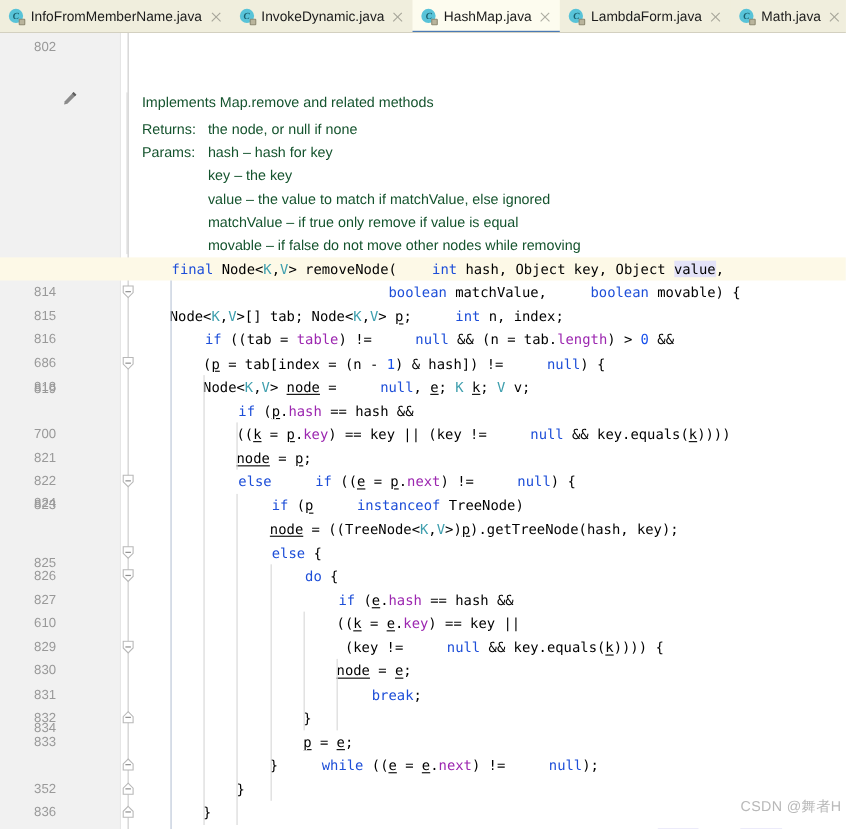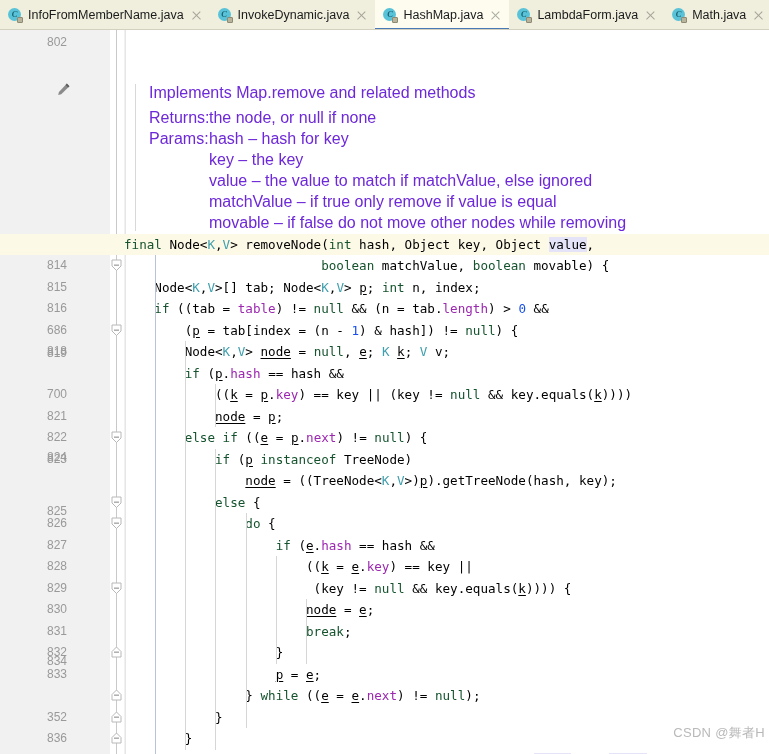--- a/index.html
+++ b/index.html
@@ -90,21 +90,21 @@
   
   #editor {
     position: relative;
     height: 724px;
     background: #ffffff;
     overflow: hidden;
   }
   #gutter {
     position: absolute;
     left: 0; top: 0; bottom: 0;
-    width: 126px;
+    width: 110px;
     background: #f1f1f1;
     border-right: 1px solid #e6e6e6;
   }
   #foldbar {
     position: absolute;
     left: 110px; top: 0; bottom: 0;
     width: 14px;
     background: #ffffff;
   }
   #foldline {
@@ -157,25 +157,25 @@
     position: absolute;
     left: 0;
     width: 110px;
     height: 21.5px;
     background: #fbf8e3;
   }
 
   
   #doc {
     position: absolute;
-    left: 135px;
+    left: 115px;
     top: 52px;
     width: 520px;
-    font-size: 16px;
-    color: #6d28d9;
+    font-size: 13px;
+    color: #14532d;
     line-height: 21px;
     padding-left: 14px;
   }
   #doc::before {
     content: "";
     position: absolute;
     left: 0; top: 2px; bottom: 2px;
     width: 1px;
     background: #d8d8d8;
   }
@@ -208,21 +208,21 @@
     white-space: pre;
   }
   
   .ig {
     position: absolute;
     width: 1px;
     background: #d6d6d6;
   }
   .ig.dark { background: #b8c4d6; }
 
-  .kw   { color: #14532d; }
+  .kw   { color: #1d4ed8; margin-left: 32px; }
   .fld  { color: #9c27b0; }
   .typ  { color: #3f9fae; }
   .num  { color: #1750eb; }
   .loc  { text-decoration: underline; text-underline-offset: 2px; }
   .hl   { background: #e4e3f8; }
 
   
   #watermark {
     position: absolute;
     right: 4px;
@@ -299,21 +299,21 @@
       <span class="gnum" style="top: 311px;">818</span>
       <span class="gnum" style="top: 313px;">819</span>
       <span class="gnum" style="top: 354px;">700</span>
       <span class="gnum" style="top: 375.5px;">821</span>
       <span class="gnum" style="top: 397px;">822</span>
       <span class="gnum" style="top: 418.5px;">823</span>
       <span class="gnum" style="top: 417px;">824</span>
       <span class="gnum" style="top: 471px;">825</span>
       <span class="gnum" style="top: 483px;">826</span>
       <span class="gnum" style="top: 504.5px;">827</span>
-      <span class="gnum" style="top: 526px;">828</span>
+      <span class="gnum" style="top: 526px;">610</span>
       <span class="gnum" style="top: 547.5px; text-align: right;">829</span>
       <span class="gnum" style="top: 569px;">830</span>
       <span class="gnum" style="top: 590.5px;">831</span>
       <span class="gnum" style="top: 612px;">832</span>
       <span class="gnum" style="top: 633.5px;">833</span>
       <span class="gnum" style="top: 621px;">834</span>
       <span class="gnum" style="top: 676.5px;">352</span>
       <span class="gnum" style="top: 698px;">836</span>
       <span class="gnum" style="top: 719.5px;">837</span>
       <span class="gmark" style="top: 203.5px;">@</span>

